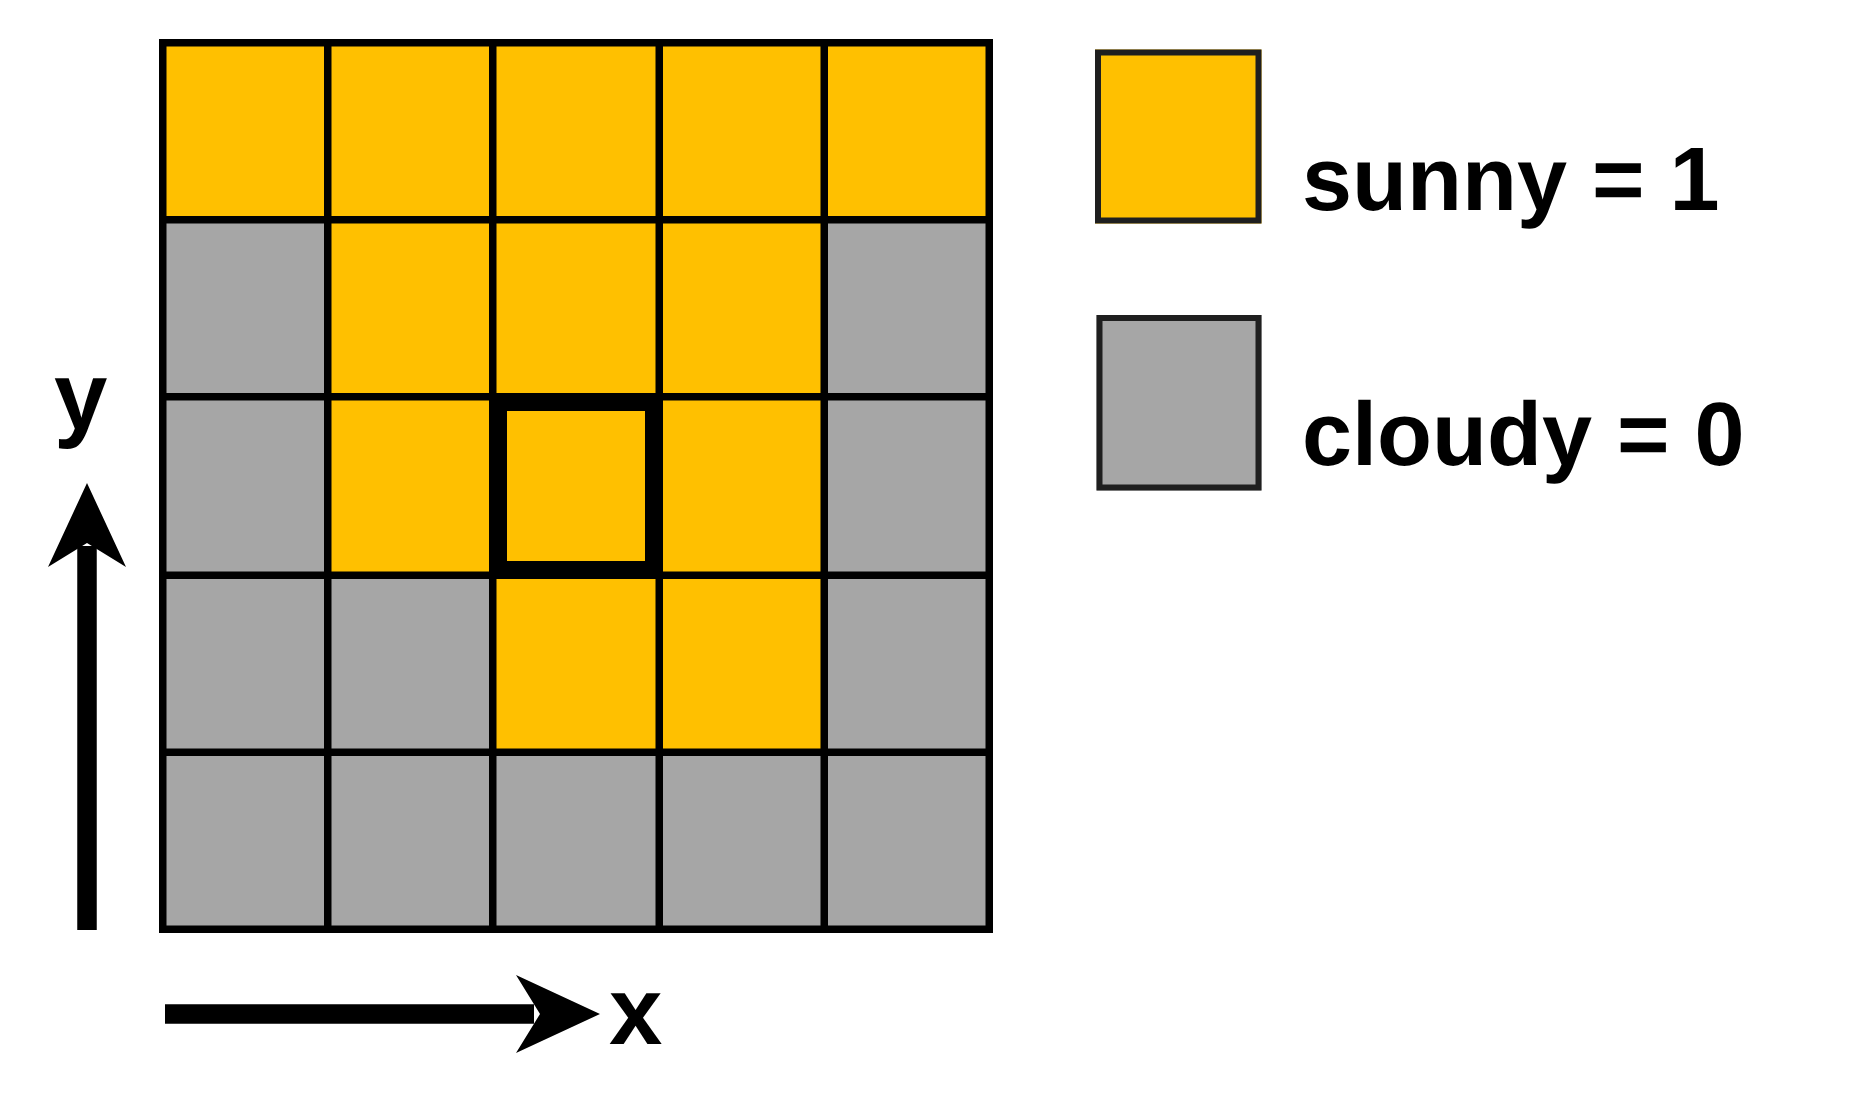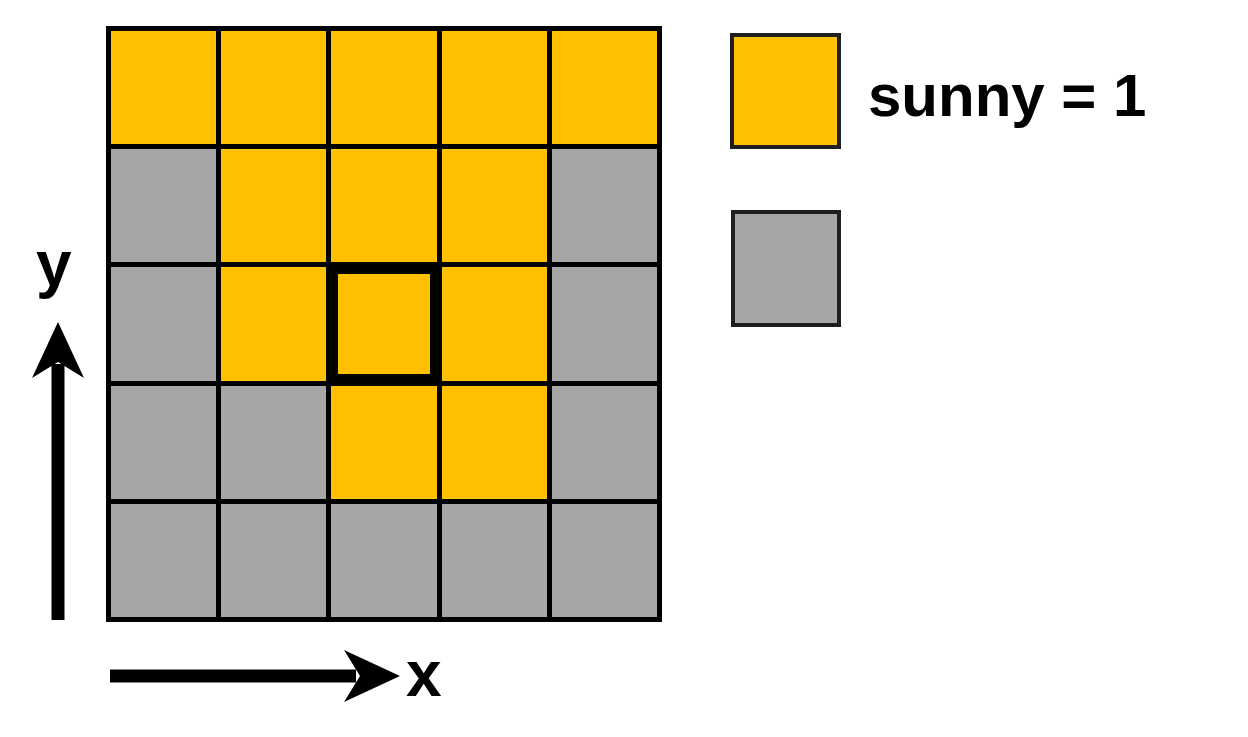--- a/index.html
+++ b/index.html
@@ -58,21 +58,21 @@
   .swatch-0 { left: 730px; top: 33px;  width: 111px; height: 116px; }
   .swatch-1 { left: 731px; top: 210px; width: 110px; height: 117px; }
   .legend-label {
     position: absolute;
     font-weight: bold;
     font-size: 60px;
     line-height: 1;
     color: #000000;
     white-space: nowrap;
   }
-  .legend-label-0 { left: 868px; top: 66px; }
+  .legend-label-0 { left: 868px; top: 90px; }
   .legend-label-1 { left: 868px; top: 260px; }
 </style>
 </head>
 <body>
 
 <div class="canvas">
 
   <div class="axis-label y-label">y</div>
 
   <svg class="arrow-svg y-arrow" width="60" height="304" viewBox="0 0 60 304">
@@ -112,14 +112,15 @@
     <line x1="6" y1="28" x2="252" y2="28" stroke="#000000" stroke-width="13"></line>
     <polygon points="296,28 240,2 256,28 240,54" fill="#000000"></polygon>
   </svg>
 
   <div class="axis-label x-label">x</div>
 
   <div class="legend-swatch swatch-0" style="background: rgb(255, 192, 0);"></div>
   <div class="legend-label legend-label-0">sunny = 1</div>
 
   <div class="legend-swatch swatch-1" style="background: rgb(166, 166, 166);"></div>
+  <div class="legend-label legend-label-1">cloudy = 0</div>
 
 </div>
 
 </body></html>

